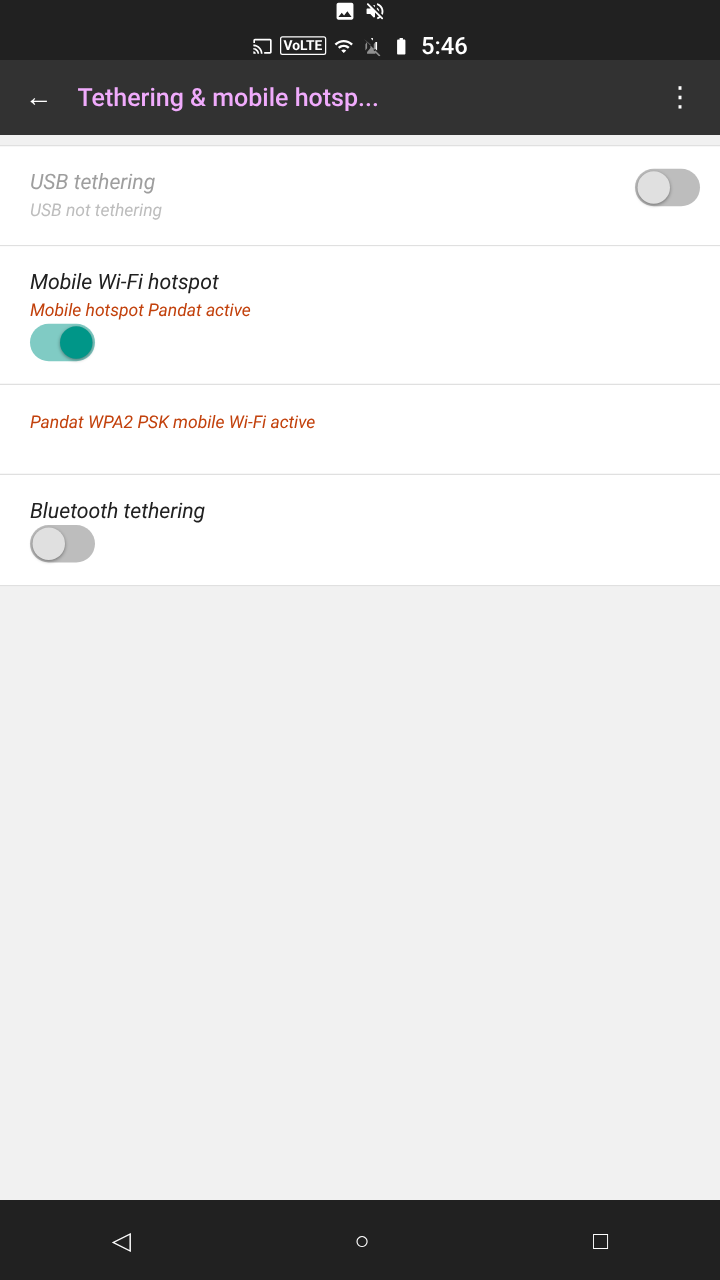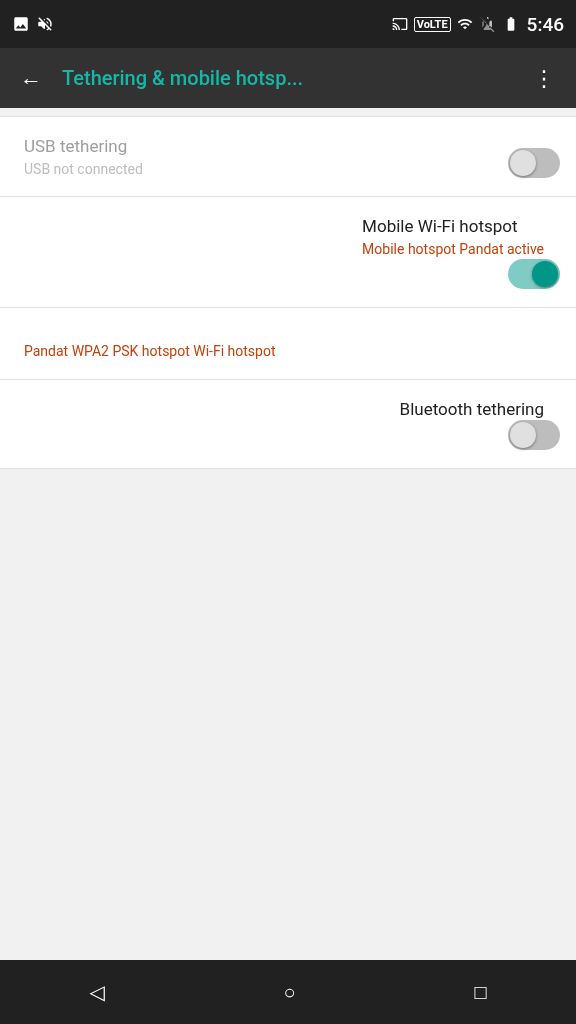--- a/index.html
+++ b/index.html
@@ -15,20 +15,21 @@
 
     
     .status-bar {
       background: #212121;
       height: 48px;
       display: flex;
       align-items: center;
       justify-content: space-between;
       padding: 0 12px;
       flex-shrink: 0;
+      flex-direction: column;
     }
     .status-bar-left {
       display: flex;
       align-items: center;
       gap: 6px;
     }
     .status-bar-right {
       display: flex;
       align-items: center;
       gap: 6px;
@@ -46,21 +47,21 @@
       gap: 16px;
       flex-shrink: 0;
     }
     .app-bar-back {
       color: white;
       font-size: 22px;
       cursor: pointer;
       padding: 4px;
     }
     .app-bar-title {
-      color: #14b8a6;
+      color: #f0abfc;
       font-size: 20px;
       font-weight: 500;
       flex: 1;
       white-space: nowrap;
       overflow: hidden;
       text-overflow: ellipsis;
     }
     .app-bar-more {
       color: white;
       font-size: 22px;
@@ -73,24 +74,25 @@
     .settings-list {
       flex: 1;
       background: #f1f1f1;
       overflow-y: auto;
     }
 
     .settings-item {
       background: #ffffff;
       padding: 18px 16px 18px 24px;
       display: flex;
-      align-items: flex-end;
+      align-items: flex-start;
       justify-content: space-between;
       border-bottom: 1px solid #e0e0e0;
       min-height: 72px;
+      font-style: italic;
     }
     .settings-item:first-child {
       border-top: 1px solid #e0e0e0;
       margin-top: 8px;
     }
     .settings-item + .settings-item {
       margin-top: 0;
     }
     .settings-item-gap {
       margin-top: 8px;
@@ -215,40 +217,40 @@
   <span class="app-bar-back">←</span>
   <span class="app-bar-title">Tethering &amp; mobile hotsp...</span>
   <span class="app-bar-more">⋮</span>
 </div>
 
 <div class="settings-list">
 
   <div class="settings-item">
     <div class="settings-item-text">
       <div class="settings-item-title disabled">USB tethering</div>
-      <div class="settings-item-subtitle disabled">USB not connected</div>
+      <div class="settings-item-subtitle disabled">USB not tethering</div>
     </div>
     <div class="toggle off">
       <div class="toggle-thumb"></div>
     </div>
   </div>
 
   <div class="settings-item settings-item-gap">
     <div class="settings-item-text">
       <div class="settings-item-title">Mobile Wi-Fi hotspot</div>
       <div class="settings-item-subtitle">Mobile hotspot Pandat active</div>
     </div>
     <div class="toggle on">
       <div class="toggle-thumb"></div>
     </div>
   </div>
 
   <div class="settings-item">
     <div class="settings-item-text">
-      <div class="settings-item-subtitle">Pandat WPA2 PSK hotspot Wi-Fi hotspot</div>
+      <div class="settings-item-subtitle">Pandat WPA2 PSK mobile Wi-Fi active</div>
     </div>
   </div>
 
   <div class="settings-item settings-item-gap">
     <div class="settings-item-text">
       <div class="settings-item-title">Bluetooth tethering</div>
     </div>
     <div class="toggle off">
       <div class="toggle-thumb"></div>
     </div>

